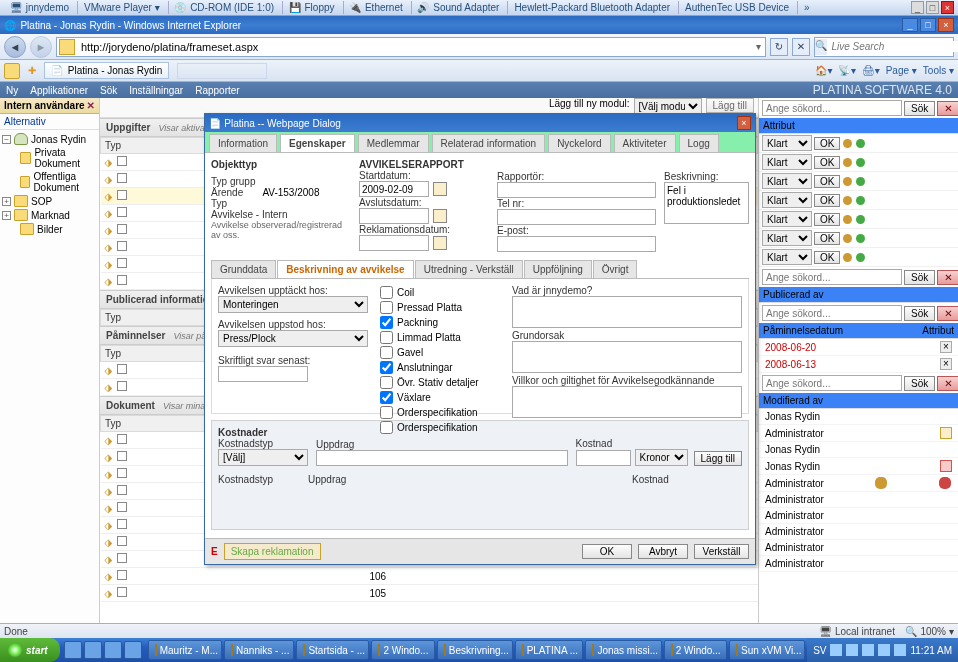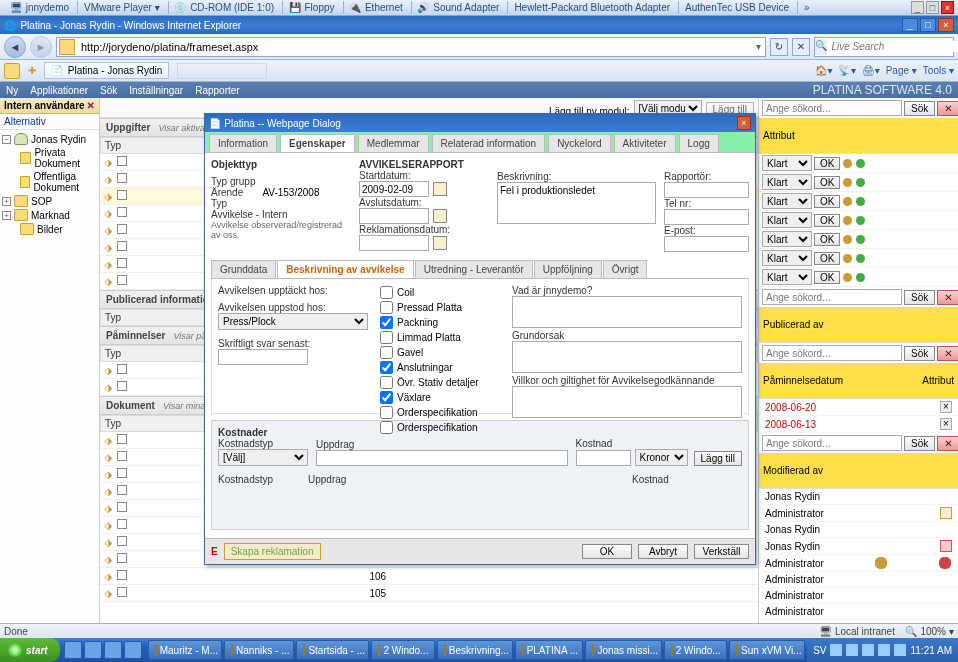--- a/index.html
+++ b/index.html
@@ -75,21 +75,21 @@
   .rrow{display:flex;align-items:center;padding:2px 3px;gap:2px}
   .rrow input[type=text]{flex:1;border:1px solid #aaa;height:16px;padding:0 3px}
   .rbtn{border:1px solid #888;background:linear-gradient(#fdfdfd,#e4e4e4);padding:1px 6px;cursor:default}
   .rbtn.red{background:linear-gradient(#f8d2d2,#e59b9b);color:#700;border-color:#b55}
   .sel{border:1px solid #aaa;height:16px;font-size:10px}
   .klart-row{display:flex;align-items:center;padding:1px 3px;gap:2px;border-bottom:1px solid #f0f0f0}
   .klart-row select{width:50px}
   .ok{border:1px solid #888;background:linear-gradient(#fdfdfd,#e4e4e4);padding:0 5px}
   .dot{width:9px;height:9px;border-radius:5px;display:inline-block;margin:0 1px}
   .dg{background:#4a4}.dy{background:#c93}.dr{background:#c44}
-  .rth{background:#fde047;padding:12px 4px;border-bottom:1px solid #ddd;font-weight:normal}
+  .rth{background:#3b82f6;padding:2px 4px;border-bottom:1px solid #ddd;font-weight:normal}
   .mod-row{padding:2px 6px;border-bottom:1px solid #f4f4f4;display:flex;align-items:center}
   .mod-row .mi{margin-left:auto;width:12px;height:12px}
 
   
   .dialog{position:absolute;left:204px;top:113px;width:552px;height:452px;background:#f3f3f3;border:1px solid #3a6aa0;box-shadow:2px 2px 4px rgba(0,0,0,.3);display:flex;flex-direction:column;z-index:100}
   .dlg-title{height:18px;background:linear-gradient(#2a6ac1,#3d7dd1);color:#fff;display:flex;align-items:center;padding:0 4px}
   .dlg-title .x{margin-left:auto;width:14px;height:14px;background:#d2603f;border:1px solid #a03010;text-align:center;line-height:12px;font-size:9px}
   .dlg-tabs{display:flex;background:#86efac;border-bottom:1px solid #bbb;padding-top:2px;gap:3px;padding-left:4px}
   .dtab{padding:3px 8px;border:1px solid #bbb;border-bottom:none;background:#e6e6e6;color:#444;cursor:default}
   .dtab.active{background:#fff;font-weight:bold}
@@ -113,21 +113,21 @@
   .kostblock{border:1px solid #d0d0d0;background:#eef2f6;padding:6px;margin-top:6px;height:110px}
   .kostrow{display:flex;gap:8px;align-items:flex-end}
   .kostrow>div{display:flex;flex-direction:column}
   .kth{display:flex;margin-top:6px;color:#333;font-weight:normal}
   .kth>span{padding:2px 0}
   .dlg-footer{height:26px;background:#e6e6e6;border-top:1px solid #bbb;display:flex;align-items:center;padding:0 6px;gap:6px}
   .footlink{background:#f6eacd;border:1px solid #c9a22a;padding:2px 6px;color:#6a4}
   .dlg-footer .sp{flex:1}
 
   
-  .modrow{height:20px;display:flex;align-items:flex-end;padding:0 4px;gap:4px;background:#f9f9f9;border-bottom:1px solid #ddd}
+  .modrow{height:20px;display:flex;align-items:flex-start;padding:0 4px;gap:4px;background:#f9f9f9;border-bottom:1px solid #ddd}
   .modrow .lab{margin-left:auto}
 
   
   .status{position:absolute;left:0;right:0;bottom:24px;height:15px;background:linear-gradient(#f0f3f8,#dde5f0);border-top:1px solid #aac;display:flex;align-items:center;padding:0 4px;font-size:10px;color:#444}
   .status .r{margin-left:auto;display:flex;gap:10px;align-items:center}
   .zone{display:flex;align-items:center;gap:3px}
 
   
   .taskbar{position:absolute;left:0;right:0;bottom:0;height:24px;background:linear-gradient(#3e81d6,#245bbd 40%,#1f4fa8);display:flex;align-items:center}
   .start{height:24px;background:linear-gradient(#5fbb3a,#3a8f1f);color:#fff;font-weight:bold;padding:0 12px 0 8px;display:flex;align-items:center;gap:4px;border-radius:0 10px 10px 0;font-style:italic}
@@ -583,44 +583,45 @@
             <span class="cal"></span>
           </div>
         <div class="fieldlbl">Reklamationsdatum:</div>
         <div class="flex">
             <input class="inp" style="width: 70px;">
             <span class="cal"></span>
           </div>
       </div>
       <div>
         <div style="height:12px"></div>
-        <div class="fieldlbl">Beskrivning:</div>
-        <textarea class="ta" style="">Fel i produktionsledet</textarea>
-      </div>
-      <div>
-        <div style="height:12px"></div>
         <div class="fieldlbl">Rapportör:</div>
         <input class="inp" style="">
         <div class="fieldlbl">Tel nr:</div>
         <input class="inp" style="">
         <div class="fieldlbl">E-post:</div>
         <input class="inp" style="">
       </div>
+      <div>
+        <div style="height:12px"></div>
+        <div class="fieldlbl">Beskrivning:</div>
+        <textarea class="ta" style="">Fel i produktionsledet</textarea>
+      </div>
     </div>
 
     <div class="subtabs">
       <div class="stab">Grunddata</div>
       <div class="stab active">Beskrivning av avvikelse</div>
-      <div class="stab">Utredning - Leverantör</div>
+      <div class="stab">Utredning - Verkställ</div>
       <div class="stab">Uppföljning</div>
       <div class="stab">Övrigt</div>
     </div>
     <div class="subpanel">
       <div class="col1">
         <div class="fieldlbl">Avvikelsen upptäckt hos:</div>
+        <select class="sel2" style="width:100%"><option>Monteringen</option></select>
         <div style="height:6px"></div>
         <div class="fieldlbl">Avvikelsen uppstod hos:</div>
         <select class="sel2" style="width:100%"><option>Press/Plock</option></select>
         <div style="height:8px"></div>
         <div class="fieldlbl">Skriftligt svar senast:</div>
         <input class="inp" style="width: 90px;">
       </div>
       <div class="col2" id="chk-col">
           <label class="chk">
             <input type="checkbox" style="">

